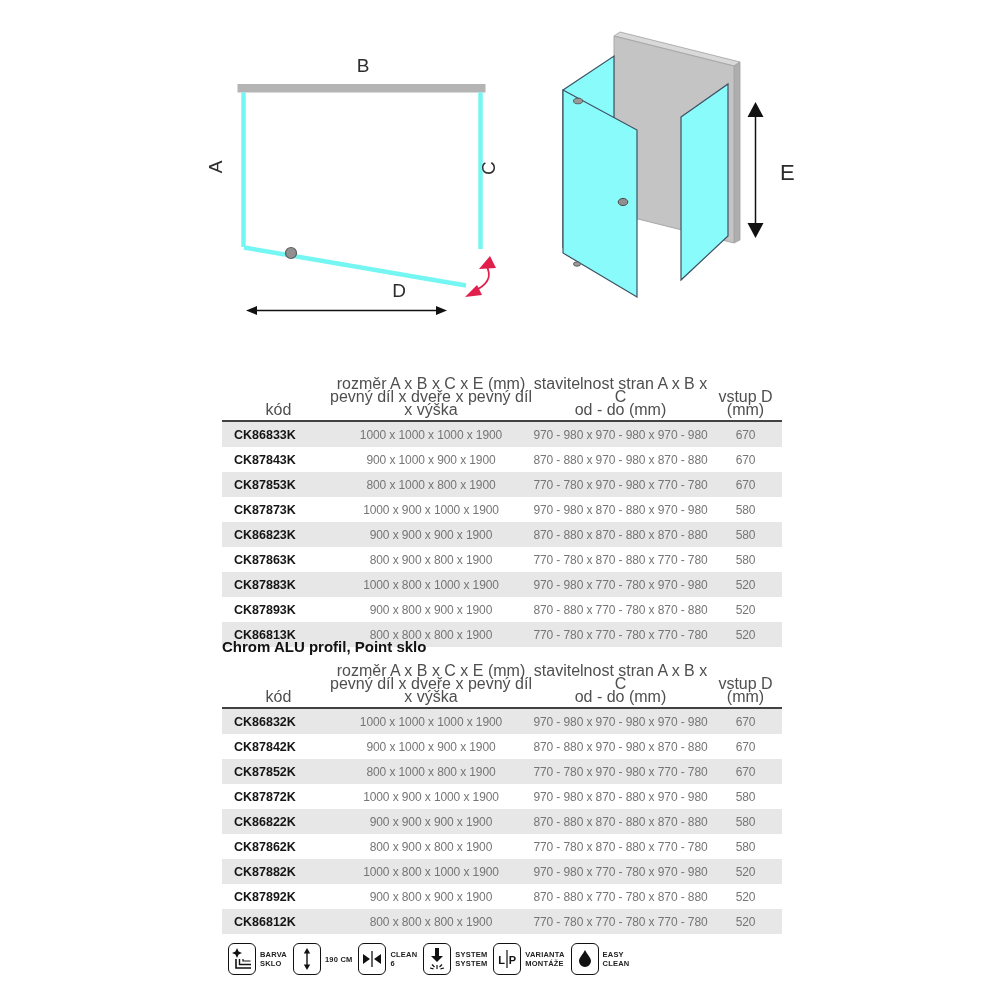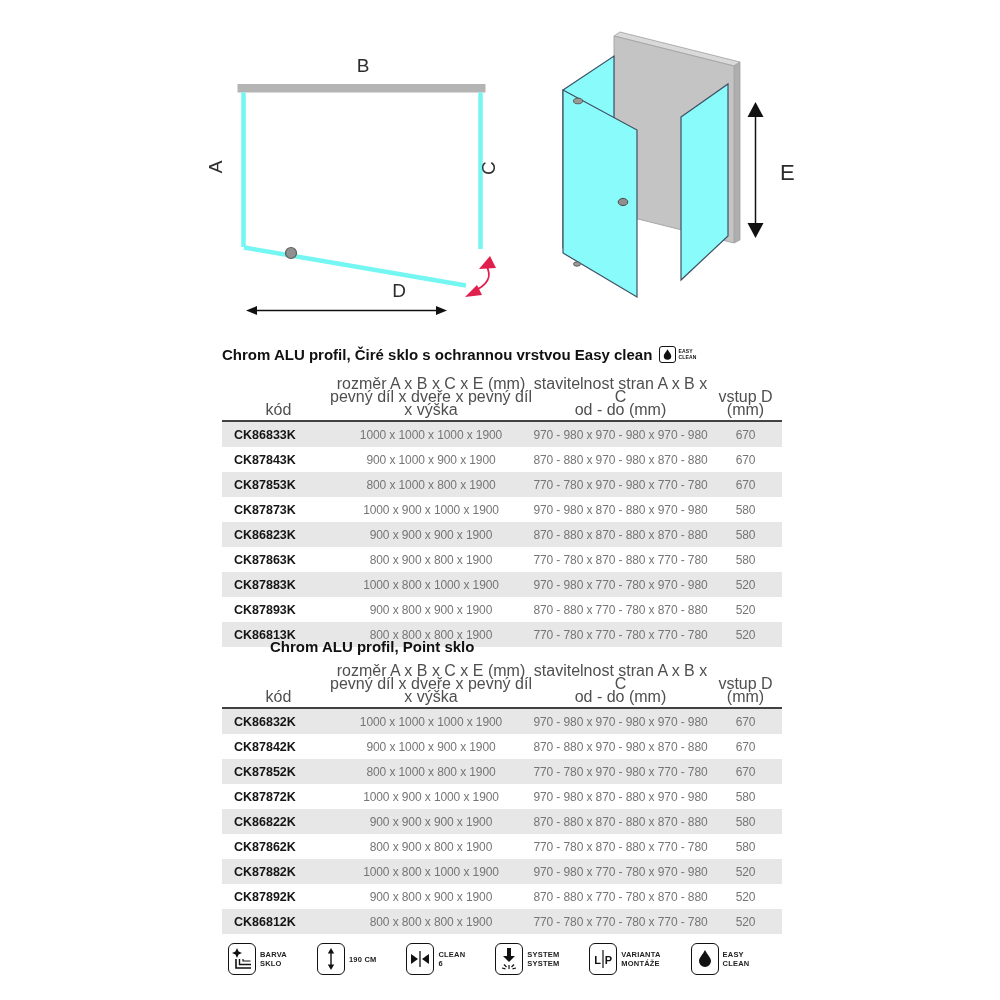--- a/index.html
+++ b/index.html
@@ -17,21 +17,21 @@
   .tbl{width:560px;}
   .thead{display:grid;grid-template-columns:108px 202px 177px 73px;border-bottom:2px solid var(--header-border,#424242);padding-bottom:4px;}
   .hc{font-size:16px;line-height:13px;color:#4f4f4f;text-align:center;}
   .hc.c0{text-align:center;align-self:end;padding-left:5px;}
   .trow{display:grid;grid-template-columns:108px 202px 177px 73px;height:25px;align-items:center;}
   .trow.odd{background:var(--stripe,#e7e7e7);}
   .tc{font-size:12px;color:#757575;text-align:center;letter-spacing:-0.1px;}
   .tc.c0{font-weight:bold;font-size:12.5px;color:#151515;text-align:left;padding-left:12px;letter-spacing:0;}
 
   
-  .footer{display:flex;align-items:center;gap:30px;}
+  .footer{display:flex;align-items:center;gap:6px;}
   .fitem{display:flex;align-items:center;gap:4px;}
   .fbox{width:26px;height:30px;border:1.7px solid #111;border-radius:6px;display:flex;align-items:center;justify-content:center;background:#fff;flex:0 0 auto;}
   .flabel{font-size:7.5px;line-height:9px;color:#222;font-weight:600;letter-spacing:0.2px;white-space:nowrap;}
 
   svg text{font-family:"Liberation Sans",sans-serif;}
 </style>
 </head>
 <body>
 
 <div id="page">
@@ -71,34 +71,20 @@
     <ellipse cx="577" cy="264" rx="3.5" ry="2.2" fill="#9a9a9a" stroke="#555" stroke-width="0.9"></ellipse>
     <ellipse cx="623" cy="202" rx="4.8" ry="3.6" fill="#8f8f8f" stroke="#4a4a4a" stroke-width="1"></ellipse>
     <g>
       <line x1="755.5" y1="112" x2="755.5" y2="228" stroke="#111" stroke-width="1.5"></line>
       <polygon points="755.5,102 747.5,117 763.5,117" fill="#111"></polygon>
       <polygon points="755.5,238 747.5,223 763.5,223" fill="#111"></polygon>
     </g>
     <text x="780" y="180" font-size="22" fill="#2d2d2d">E</text>
   </svg>
 
-  <div class="abs title" style="left:222px;top:346px;width:600px;">
-    <span>Chrom ALU profil, Čiré sklo s ochrannou vrstvou Easy clean</span>
-    <span class="badge">
-      <span class="badge-box">
-        <svg width="9" height="11" viewBox="0 0 12 14">
-            <path d="M6 0 C 4 4 1 6.5 1 9 a5 5 0 0 0 10 0 C 11 6.5 8 4 6 0 Z" fill="#111"></path>
-          </svg>
-      </span>
-      <span class="badge-text">
-        <div>EASY</div>
-        <div>CLEAN</div>
-      </span>
-    </span>
-  </div>
 
   <div class="abs tbl" style="left:222px;top:377px;">
     <div class="thead">
       <div class="hc c0">kód</div>
       <div class="hc">
         <div>rozměr A x B x C x E (mm)</div>
           <div>pevný díl x dveře x pevný díl x výška</div>
       </div>
       <div class="hc">
         <div>stavitelnost stran A x B x C</div>
@@ -157,21 +143,21 @@
         </div>
         <div class="trow odd">
           <div class="tc c0">CK86813K</div>
           <div class="tc c1">800 x 800 x 800 x 1900</div>
           <div class="tc c2">770 - 780 x 770 - 780 x 770 - 780</div>
           <div class="tc c3">520</div>
         </div>
       </div>
   </div>
 
-  <div class="abs title" style="left:222px;top:638px;width:600px;margin-left:48px;">
+  <div class="abs title" style="left:222px;top:638px;width:600px;">
     <span>Chrom ALU profil, Point sklo</span>
   </div>
 
   <div class="abs tbl" style="left:222px;top:664px;">
     <div class="thead">
       <div class="hc c0">kód</div>
       <div class="hc">
         <div>rozměr A x B x C x E (mm)</div>
           <div>pevný díl x dveře x pevný díl x výška</div>
       </div>

